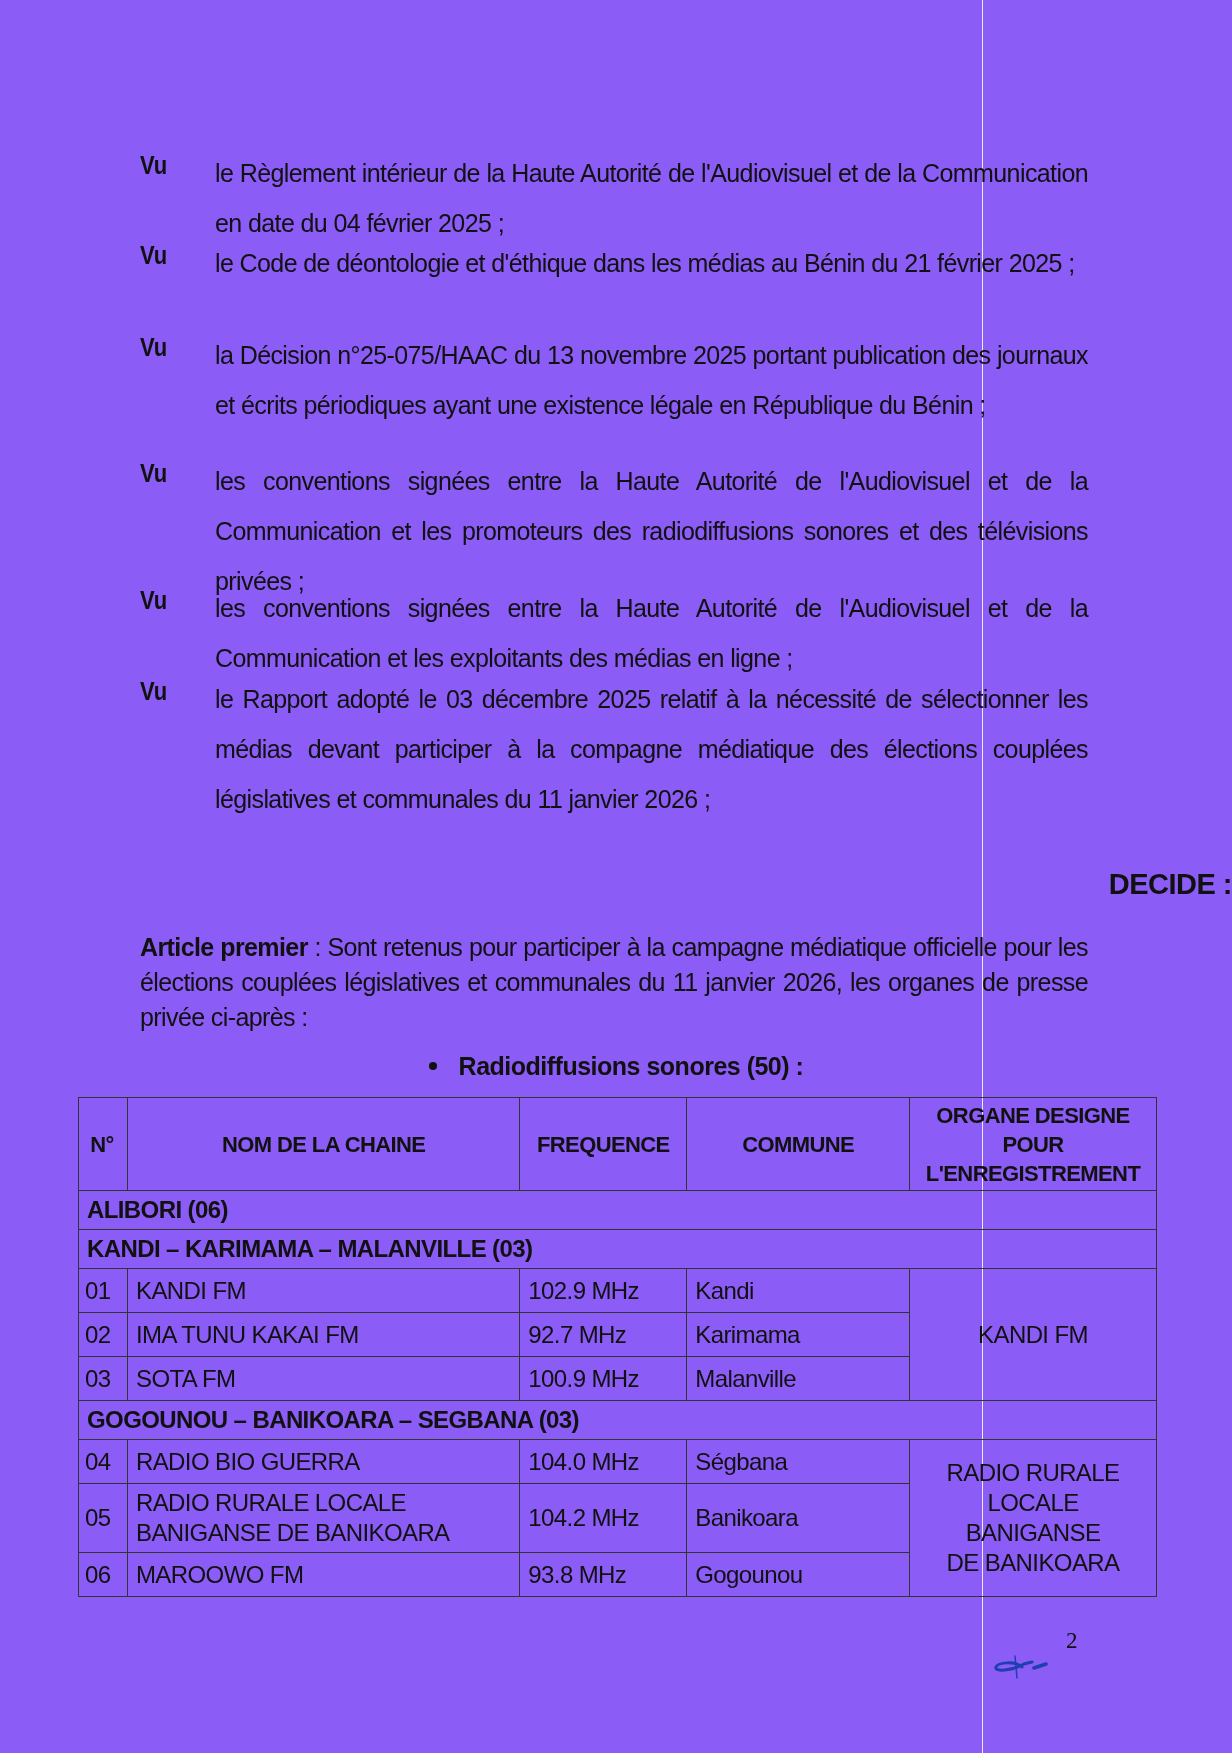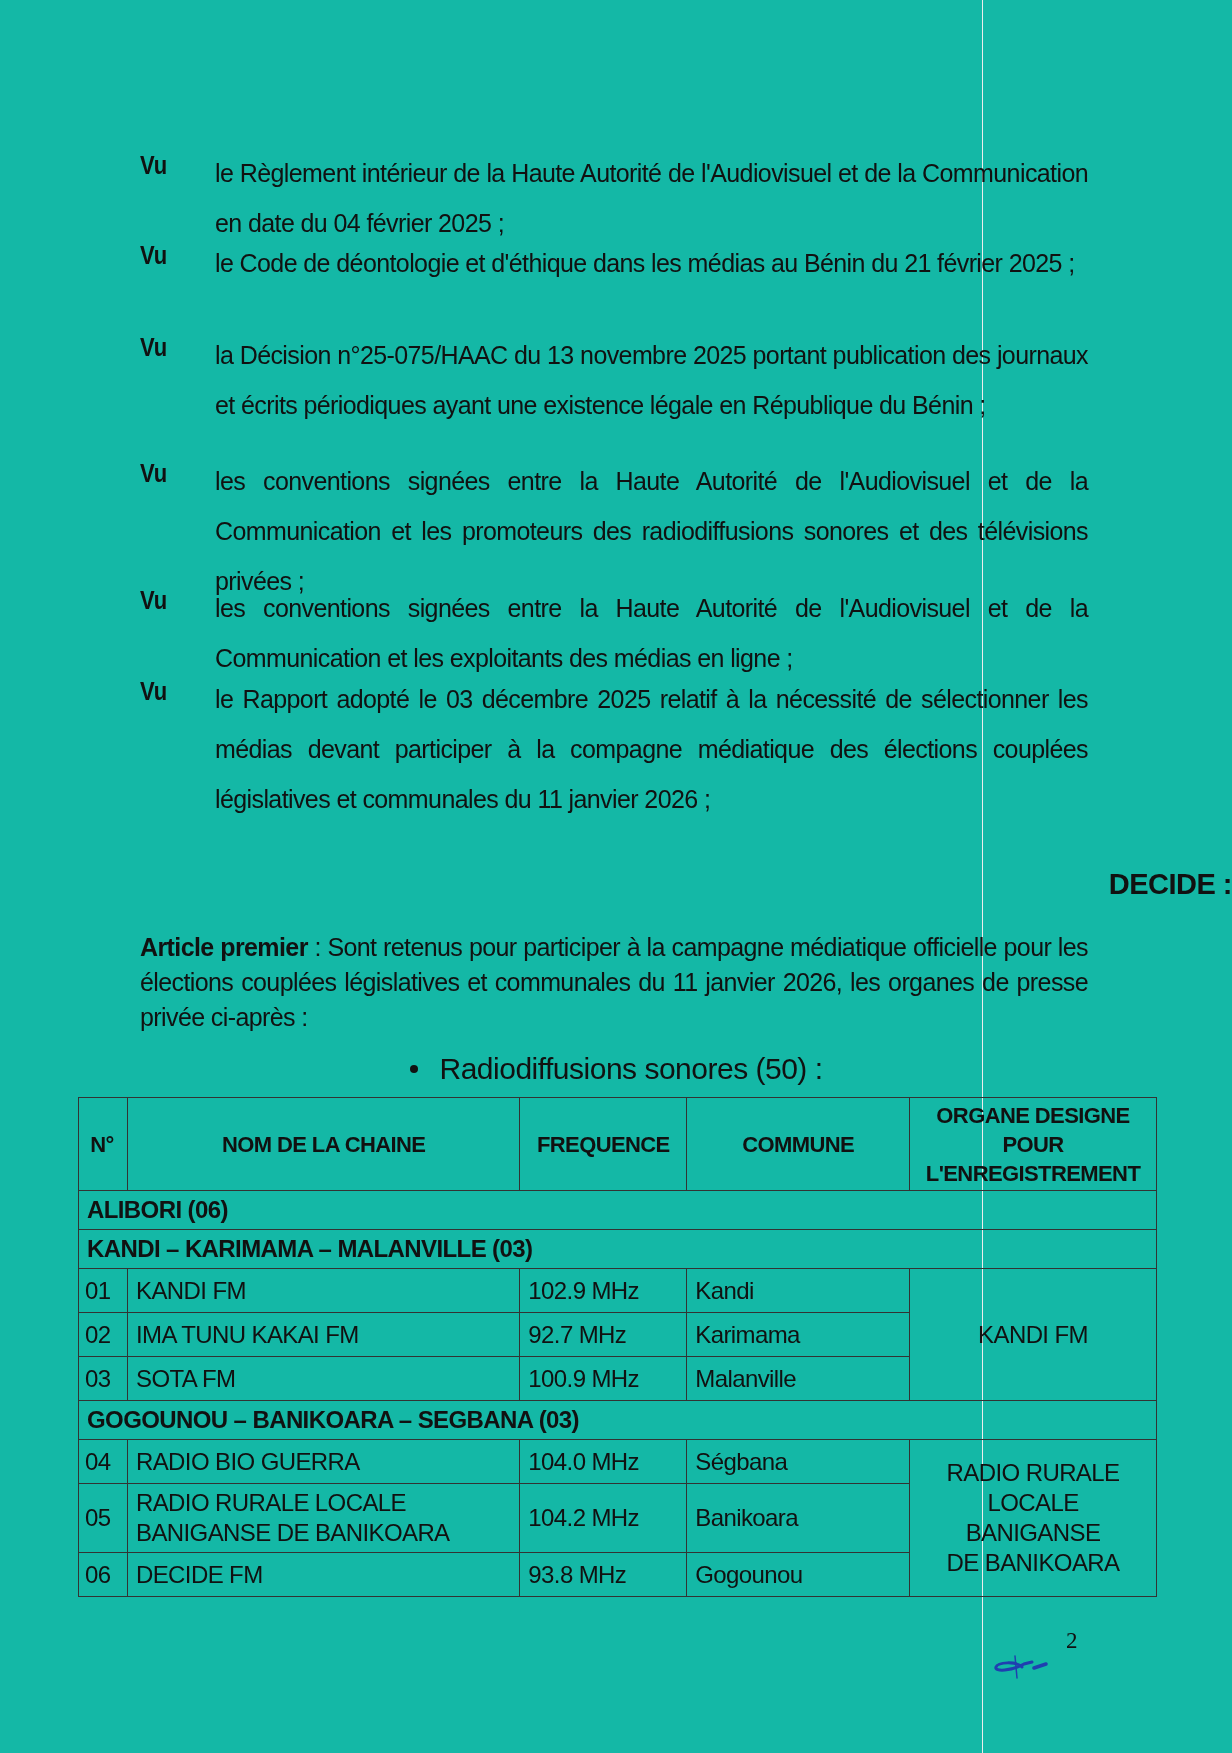--- a/index.html
+++ b/index.html
@@ -13,21 +13,21 @@
       position: relative;
       overflow: hidden;
       font-family: "Liberation Sans", sans-serif;
       color: #111111;
     }
     .page {
       position: absolute;
       left: 0; top: 0;
       width: 1232px;
       height: 1753px;
-      background: #14b8a6;
+      background: #8b5cf6;
     }
     .scan-line {
       position: absolute;
       left: 982px;
       top: 0;
       width: 1px;
       height: 1753px;
       background: #ececec;
     }
     .vu-block {
@@ -80,22 +80,22 @@
       text-align: justify;
       letter-spacing: -0.6px;
     }
     .article b { font-weight: bold; }
     .bullet-heading {
       position: absolute;
       left: 0;
       width: 1232px;
       top: 1052px;
       text-align: center;
-      font-size: 30px;
-      font-weight: normal;
+      font-size: 25px;
+      font-weight: bold;
       letter-spacing: -0.5px;
     }
     .bullet-heading .dot {
       display: inline-block;
       width: 8px; height: 8px;
       border-radius: 50%;
       background: #111;
       vertical-align: middle;
       margin-right: 22px;
       margin-top: -4px;
@@ -248,21 +248,21 @@
       <td class="c-num">05</td>
       <td class="c-name name-cell">
         <div>RADIO RURALE LOCALE</div>
         <div>BANIGANSE DE BANIKOARA</div>
       </td>
       <td class="c-freq">104.2 MHz</td>
       <td class="c-com">Banikoara</td>
     </tr>
     <tr class="data">
       <td class="c-num">06</td>
-      <td class="c-name">DECIDE FM</td>
+      <td class="c-name">MAROOWO FM</td>
       <td class="c-freq">93.8 MHz</td>
       <td class="c-com">Gogounou</td>
     </tr>
   </tbody>
     </table>
 
   <div class="page-num">2</div>
 
   <svg class="signature" viewBox="0 0 60 30">
     <path d="M30 15 C 24 9, 6 10, 4 15 C 2 20, 20 19, 32 12 L 40 10" fill="none" stroke="#1f3fb0" stroke-width="3" stroke-linecap="round"></path>

